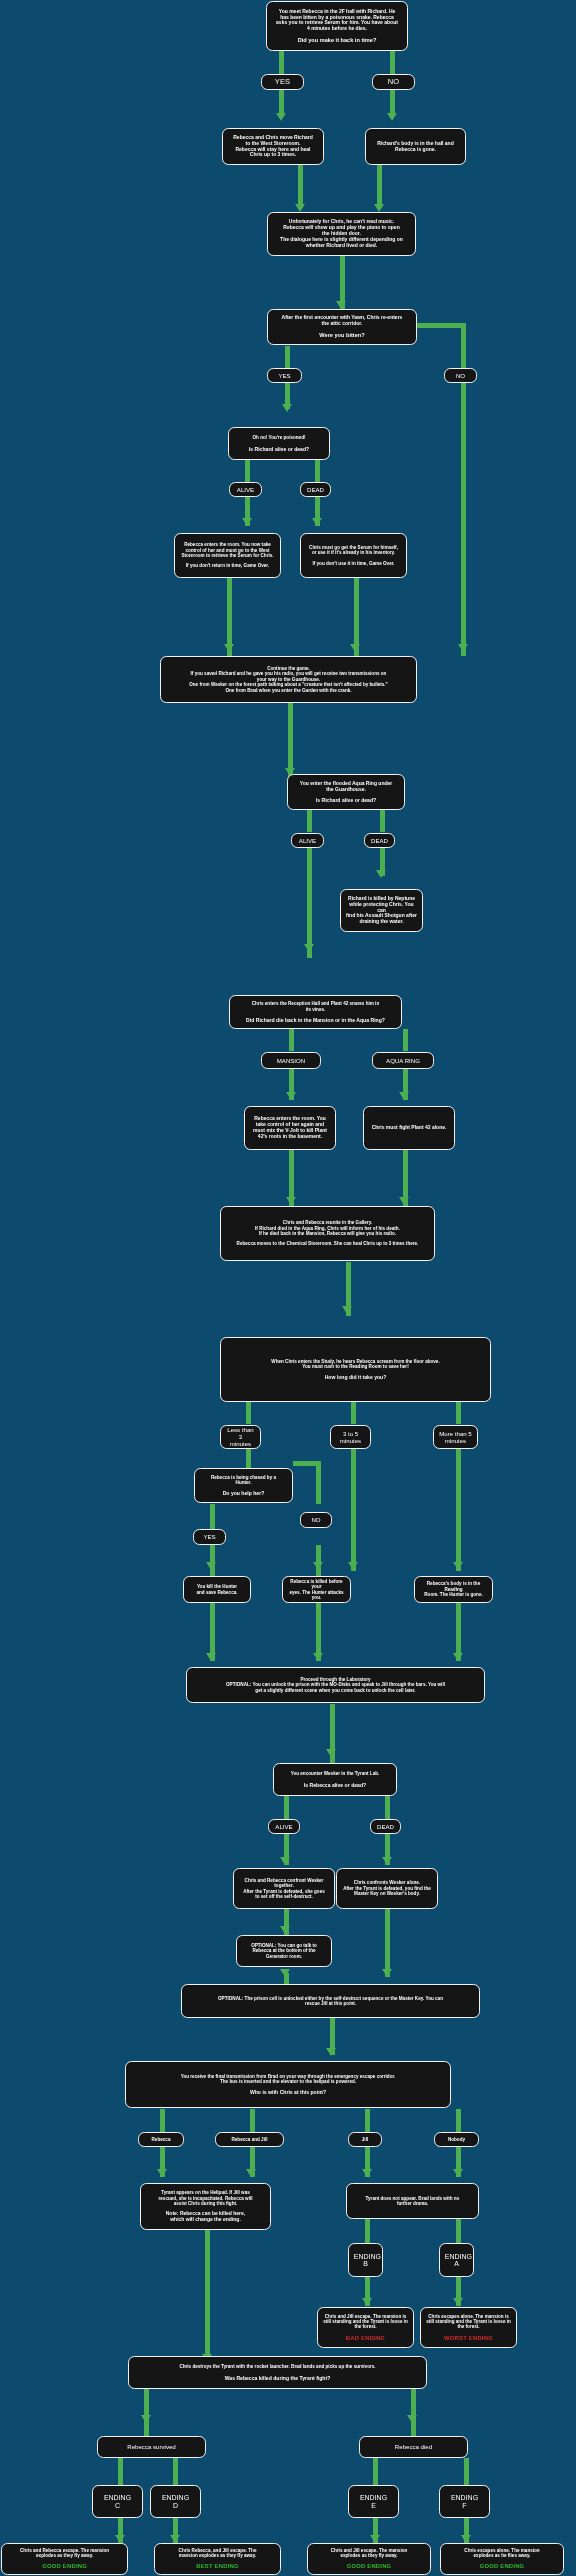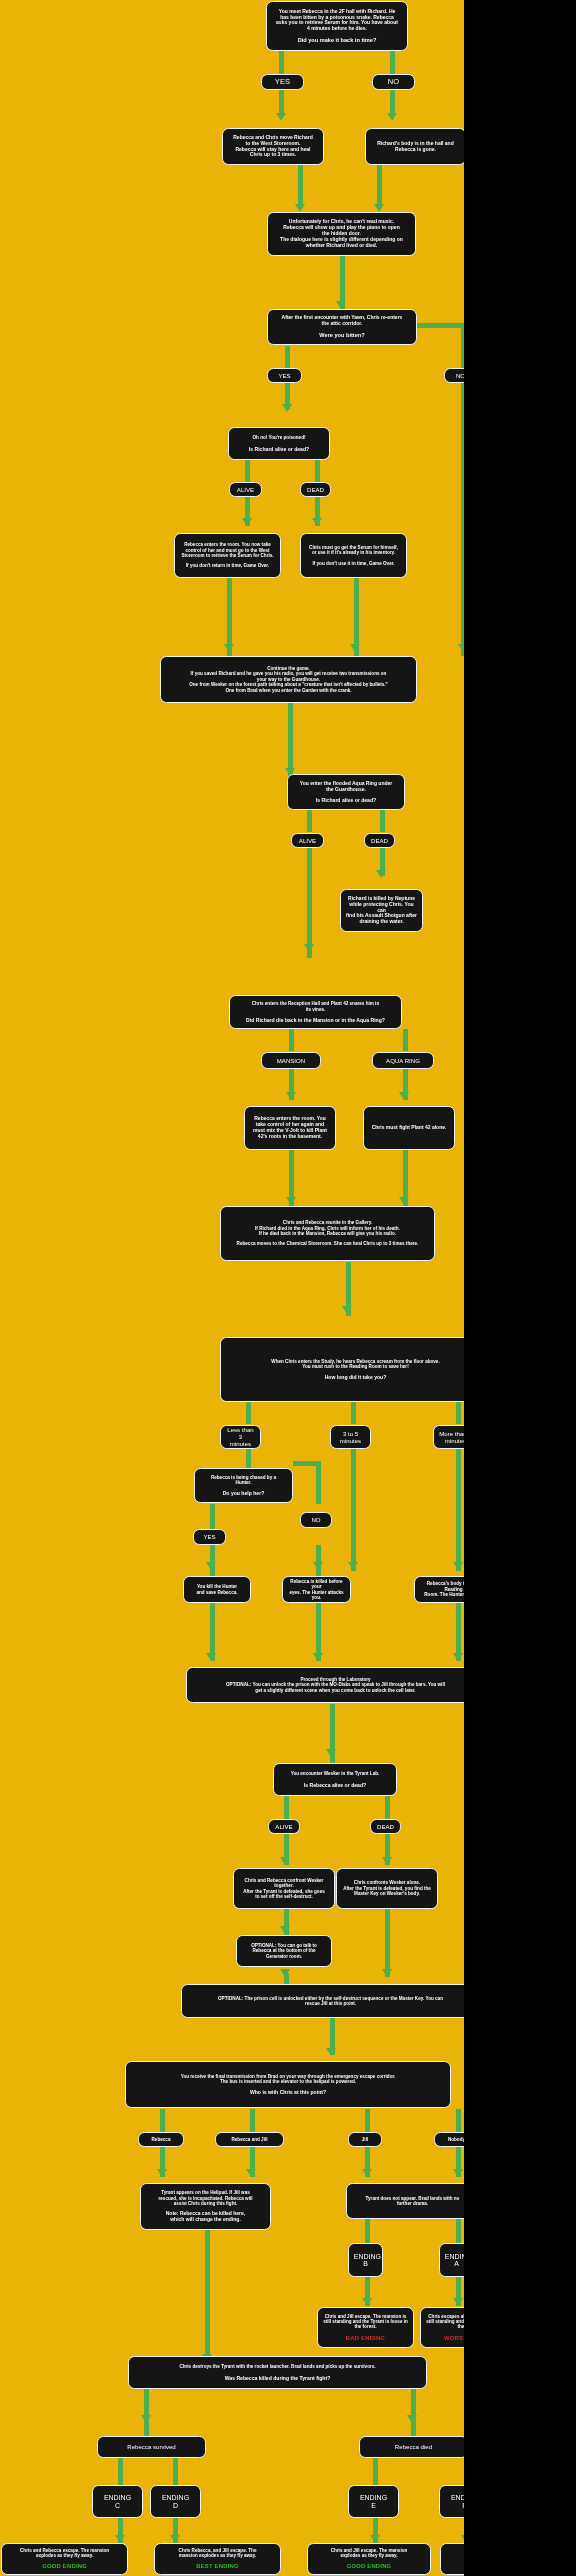--- a/index.html
+++ b/index.html
@@ -3,23 +3,23 @@
 <meta charset="utf-8">
 <style>
   * { box-sizing: border-box; }
   html, body {
     margin: 0; padding: 0;
     background: #000;
     font-family: "Liberation Sans", sans-serif;
   }
   #chart {
     position: relative;
-    width: 464px;
+    width: 576px;
     height: 2576px;
-    background: #eab308;
+    background: #0c4a6e;
     overflow: hidden;
   }
   .node {
     position: absolute;
     background: #151515;
     border: 0.9px solid #f2f2f2;
     border-radius: 6.4px;
     color: #ffffff;
     display: flex;
     flex-direction: column;

